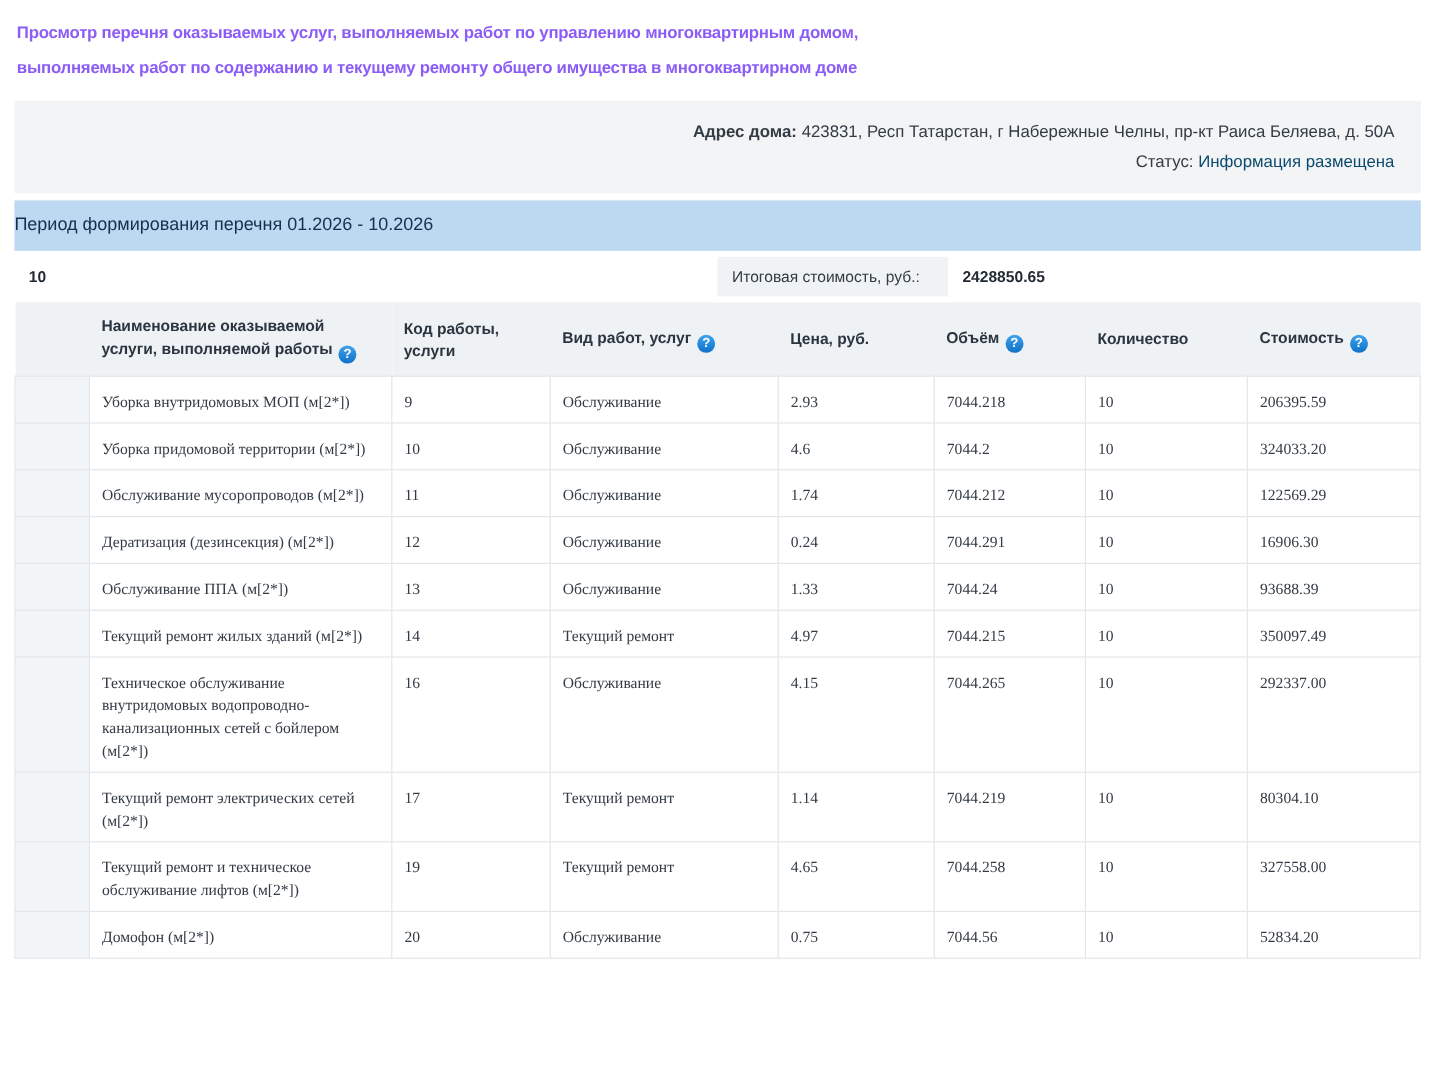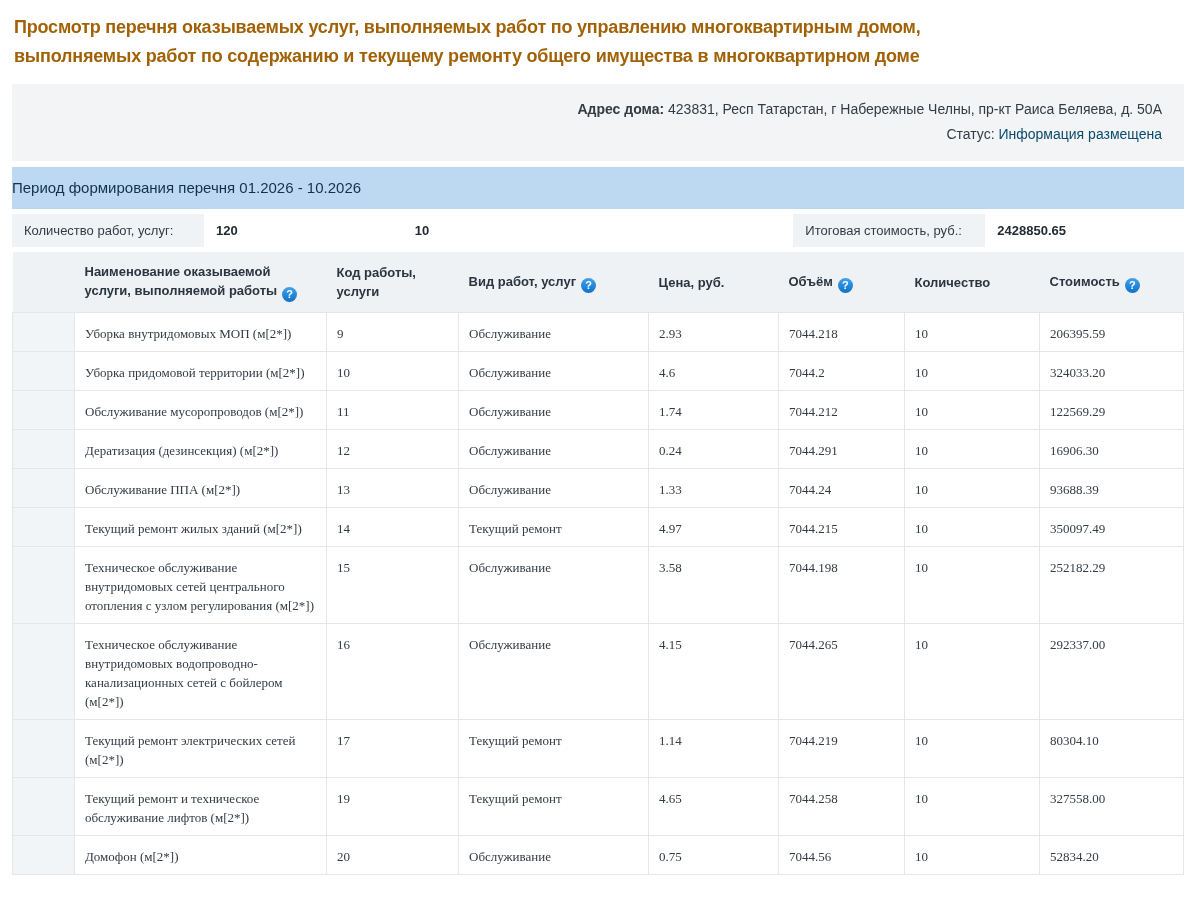--- a/index.html
+++ b/index.html
@@ -8,24 +8,24 @@
   body {
     font-family: "Liberation Sans", "DejaVu Sans", sans-serif;
     color: #333b44;
     width: 1196px;
   }
   .page { padding: 0 12px 20px; }
 
   
   h1.page-title {
     margin: 13px 2px 0;
-    font-size: 18px;
+    font-size: 14px;
     font-weight: bold;
     line-height: 29px;
-    color: #a16207;
+    color: #8b5cf6;
     letter-spacing: -0.2px;
   }
   h1.page-title span { display: block; }
 
   
   .info-panel {
     margin-top: 13px;
     background: #f2f4f5;
     padding: 13px 22px 14px;
     font-size: 14px;
@@ -133,24 +133,20 @@
     </div>
     <div>
       <span>Статус:</span>
       <span class="status-value">Информация размещена</span>
     </div>
   </section>
 
   <div class="period-band">Период формирования перечня 01.2026 - 10.2026</div>
 
   <div class="summary-row">
-      <div class="summary-pair">
-        <div class="summary-label">Количество работ, услуг:</div>
-        <div class="summary-value">120</div>
-      </div>
       <div class="summary-pair">
         <div class="summary-value">10</div>
       </div>
       <div class="summary-pair">
         <div class="summary-label">Итоговая стоимость, руб.:</div>
         <div class="summary-value">2428850.65</div>
       </div>
     </div>
 
   <table class="services-table">
@@ -232,30 +228,20 @@
           <td>Текущий ремонт жилых зданий (м[2*])</td>
           <td>14</td>
           <td>Текущий ремонт</td>
           <td>4.97</td>
           <td>7044.215</td>
           <td>10</td>
           <td>350097.49</td>
         </tr>
         <tr>
           <td class="blank-col"></td>
-          <td>Техническое обслуживание внутридомовых сетей центрального отопления с узлом регулирования (м[2*])</td>
-          <td>15</td>
-          <td>Обслуживание</td>
-          <td>3.58</td>
-          <td>7044.198</td>
-          <td>10</td>
-          <td>252182.29</td>
-        </tr>
-        <tr>
-          <td class="blank-col"></td>
           <td>Техническое обслуживание внутридомовых водопроводно-канализационных сетей с бойлером (м[2*])</td>
           <td>16</td>
           <td>Обслуживание</td>
           <td>4.15</td>
           <td>7044.265</td>
           <td>10</td>
           <td>292337.00</td>
         </tr>
         <tr>
           <td class="blank-col"></td>

